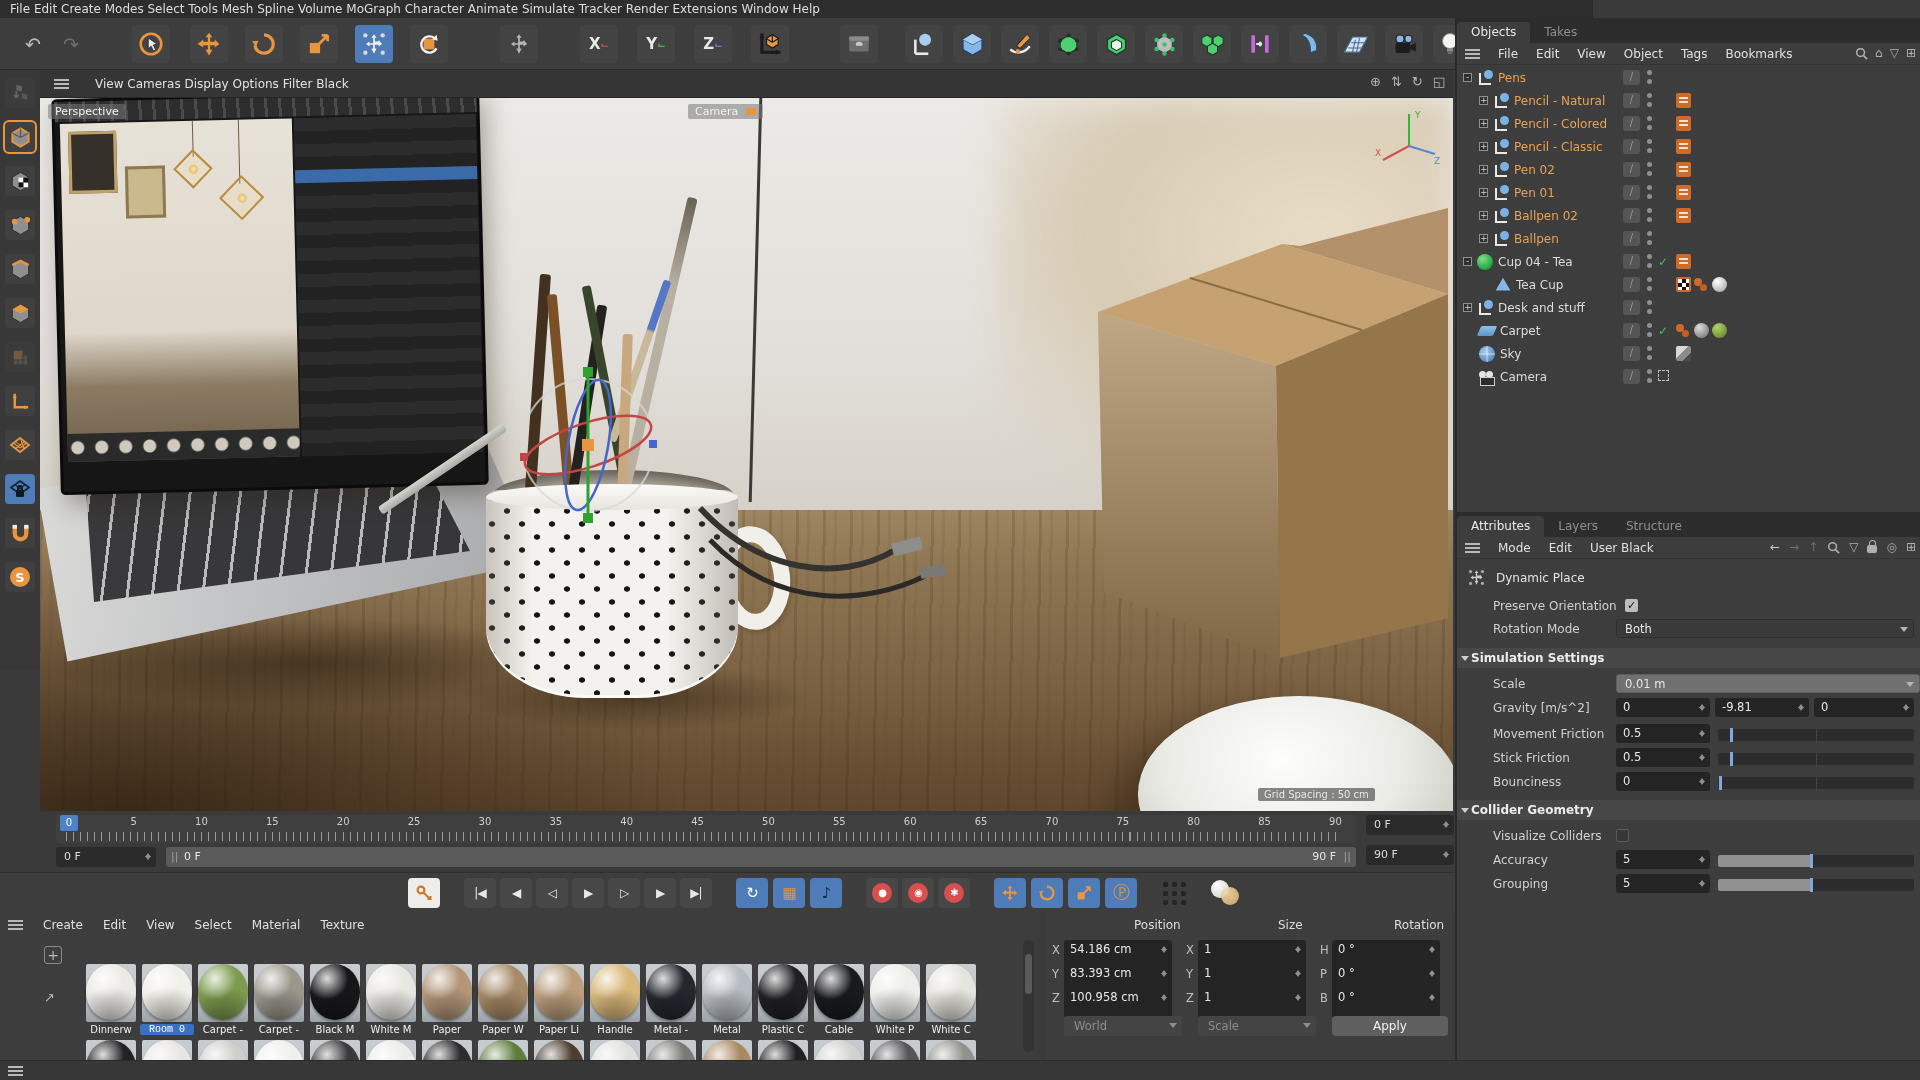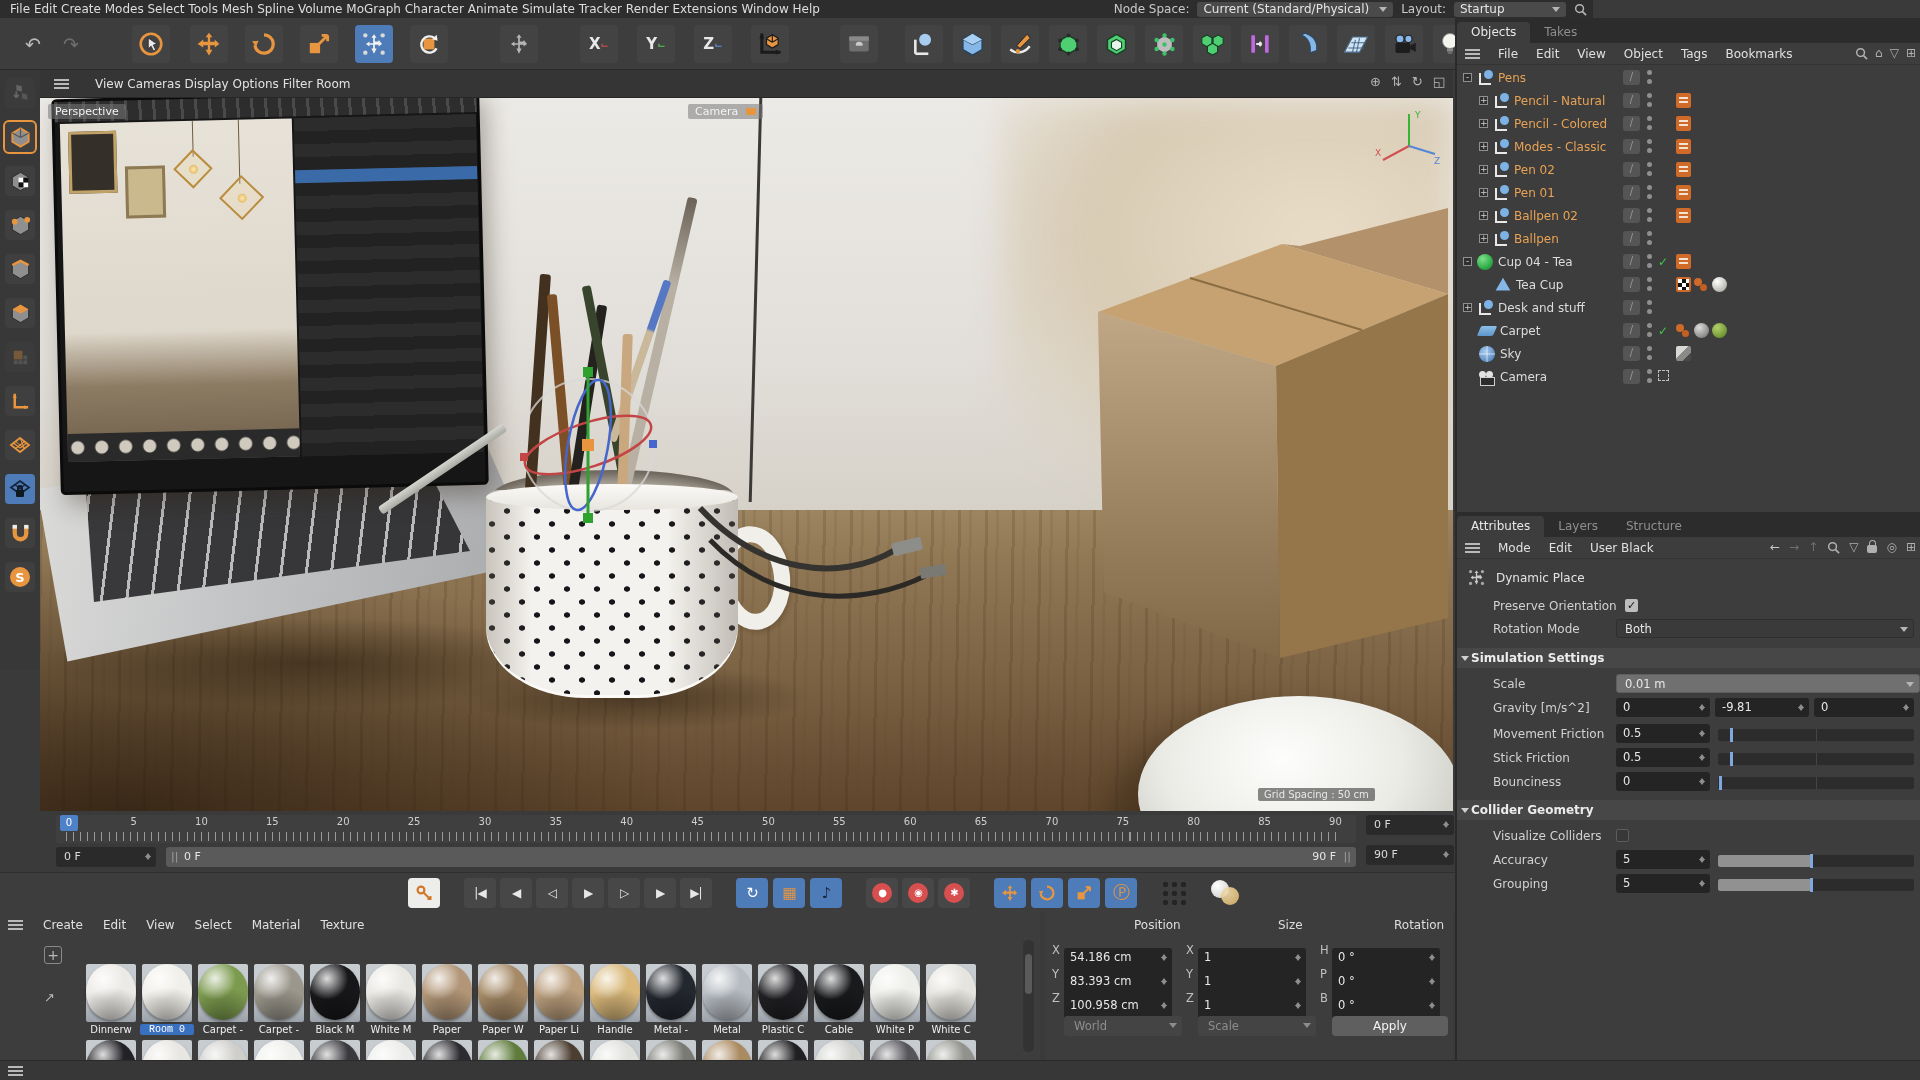--- a/index.html
+++ b/index.html
@@ -219,50 +219,34 @@
   .matcell { width:50px; height:58px; background:linear-gradient(#c7ccd1 55%, #9aa1a8); border-radius:2px;
     display:flex; align-items:flex-start; justify-content:center; }
   .matname { position:absolute; left:-2px; bottom:-13px; width:54px; font-size:10px; color:#efefef; text-align:center;
     white-space:nowrap; overflow:hidden; }
   .mat.sel .matname { background:#3a70c0; border-radius:2px; color:#fff;font-family:Liberation Mono, monospace; }
   .matscroll { position:absolute; right:6px; top:28px; width:11px; height:112px; background:#333; border-radius:5px;}
   .matscroll::before { content:""; position:absolute; left:2px; top:14px; width:7px; height:40px; background:#5a5a5a; border-radius:4px;}
   
   #coordpanel { left:1046px; top:912px; width:407px; height:148px; background:#3d3d3d; z-index:20;}
   .cfield { position:absolute; background:#242424; border-radius:3px; width:108px; height:30px; color:#e8e8e8;
-    font-size:11.5px; padding:2px 14px 0 6px;margin-top:8px; }
+    font-size:11.5px; padding:2px 14px 0 6px; }
   .clab { position:absolute; color:#c0c0c0; font-size:11.5px; }
   .cdd { position:absolute; width:118px; height:20px; background:#444; border-radius:3px; color:#8d8d8d;
     padding:3px 0 0 10px; font-size:11.5px; }
   .capply { position:absolute; width:116px; height:20px; background:#5f5f5f; border-radius:4px; color:#f2f2f2;
     text-align:center; padding-top:3px; font-size:12px; }
   #bottombar { left:0; top:1060px; width:1920px; height:20px; background:#373737; border-top:1px solid #2a2a2a; z-index:30;}
   .svgi { display:block; }
 </style>
 </head>
 <body>
 
 <div id="menubar" class="abs">
   <span><span class="mi">File</span> <span class="mi">Edit</span> <span class="mi">Create</span> <span class="mi">Modes</span> <span class="mi">Select</span> <span class="mi">Tools</span> <span class="mi">Mesh</span> <span class="mi">Spline</span> <span class="mi">Volume</span> <span class="mi">MoGraph</span> <span class="mi">Character</span> <span class="mi">Animate</span> <span class="mi">Simulate</span> <span class="mi">Tracker</span> <span class="mi">Render</span> <span class="mi">Extensions</span> <span class="mi">Window</span> <span class="mi">Help</span> </span>
-  <div class="mb-right">
-    <span class="mb-lab">Node Space:</span>
-    <span class="mb-dd">
-      <span>Current (Standard/Physical)</span>
-        <span class="caret"></span>
-    </span>
-    <span class="mb-lab">Layout:</span>
-    <span class="mb-dd" style="min-width:112px; justify-content:space-between;">
-      <span>Startup</span>
-        <span class="caret"></span>
-    </span>
-    <svg class="svgi" width="13" height="13" viewBox="0 0 14 14">
-        <circle cx="6" cy="6" r="4.2" fill="none" stroke="#b5b5b5" stroke-width="1.6"></circle>
-        <path d="M9.2 9.2L13 13" stroke="#b5b5b5" stroke-width="1.8"></path>
-      </svg>
-  </div>
 </div>
 
 <div id="toolbar" class="abs">
   <div class="tbtn flat" style="left:14px">
       <span style="color:#b9b9b9;font-size:19px">↶</span>
     </div>
   <div class="tbtn flat" style="left:52px">
       <span style="color:#6e6e6e;font-size:19px">↷</span>
     </div>
   <div class="tbtn" style="left:132px">
@@ -515,21 +499,21 @@
   <div class="pbtn" style="top:492px">
     <svg width="24" height="24" viewBox="0 0 24 24">
         <circle cx="12" cy="12" r="10" fill="#e8953f"></circle>
         <text x="12" y="16.5" text-anchor="middle" font-size="13" font-weight="bold" fill="#fff" font-family="DejaVu Sans">S</text>
       </svg>
   </div>
 </div>
 
 <div id="vpmenu" class="abs">
   <span class="burger"></span>
-  <span><span>View</span>  <span>Cameras</span>  <span>Display</span>  <span>Options</span>  <span>Filter</span>  <span>Room</span>  </span>
+  <span><span>View</span>  <span>Cameras</span>  <span>Display</span>  <span>Options</span>  <span>Filter</span>  <span>Black</span>  </span>
   <span class="vp-corner">
       <span>⊕</span>
       <span>⇅</span>
       <span>↻</span>
       <span>◱</span>
     </span>
 </div>
 
 <div id="viewport" class="abs">
   <div class="abs wall"></div>
@@ -685,21 +669,21 @@
 
         <span class="otags">
           <span class="tag tag-note"></span>
         </span>
       </div>
 
       <div class="orow d1">
         <span class="exp"><i style="font-style:normal">+</i></span>
 
         <span class="oicon ic-null"></span>
-        <span class="oname o">Modes - Classic</span>
+        <span class="oname o">Pencil - Classic</span>
         <span class="slashbox">/</span>
         <span class="vdots"></span>
 
         <span class="otags">
           <span class="tag tag-note"></span>
         </span>
       </div>
 
       <div class="orow d1">
         <span class="exp"><i style="font-style:normal">+</i></span>

